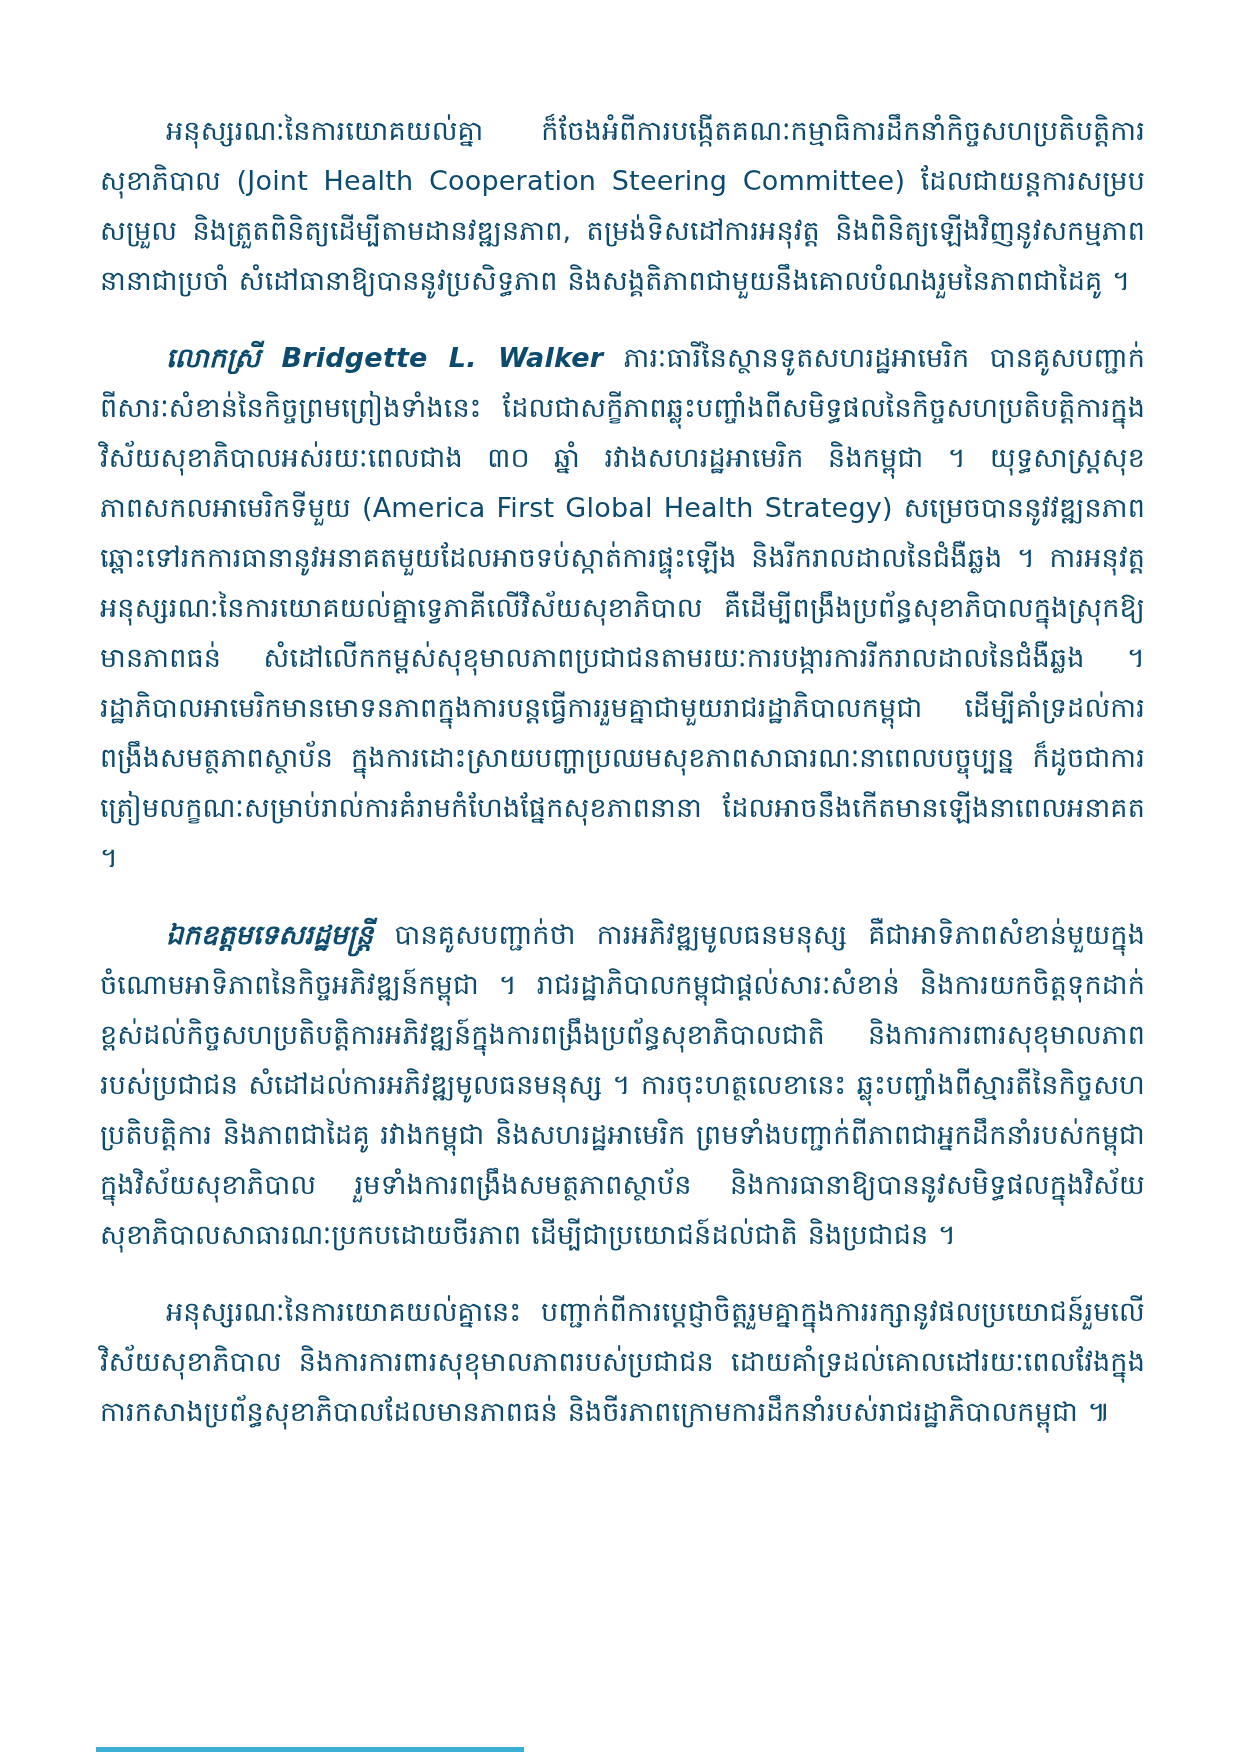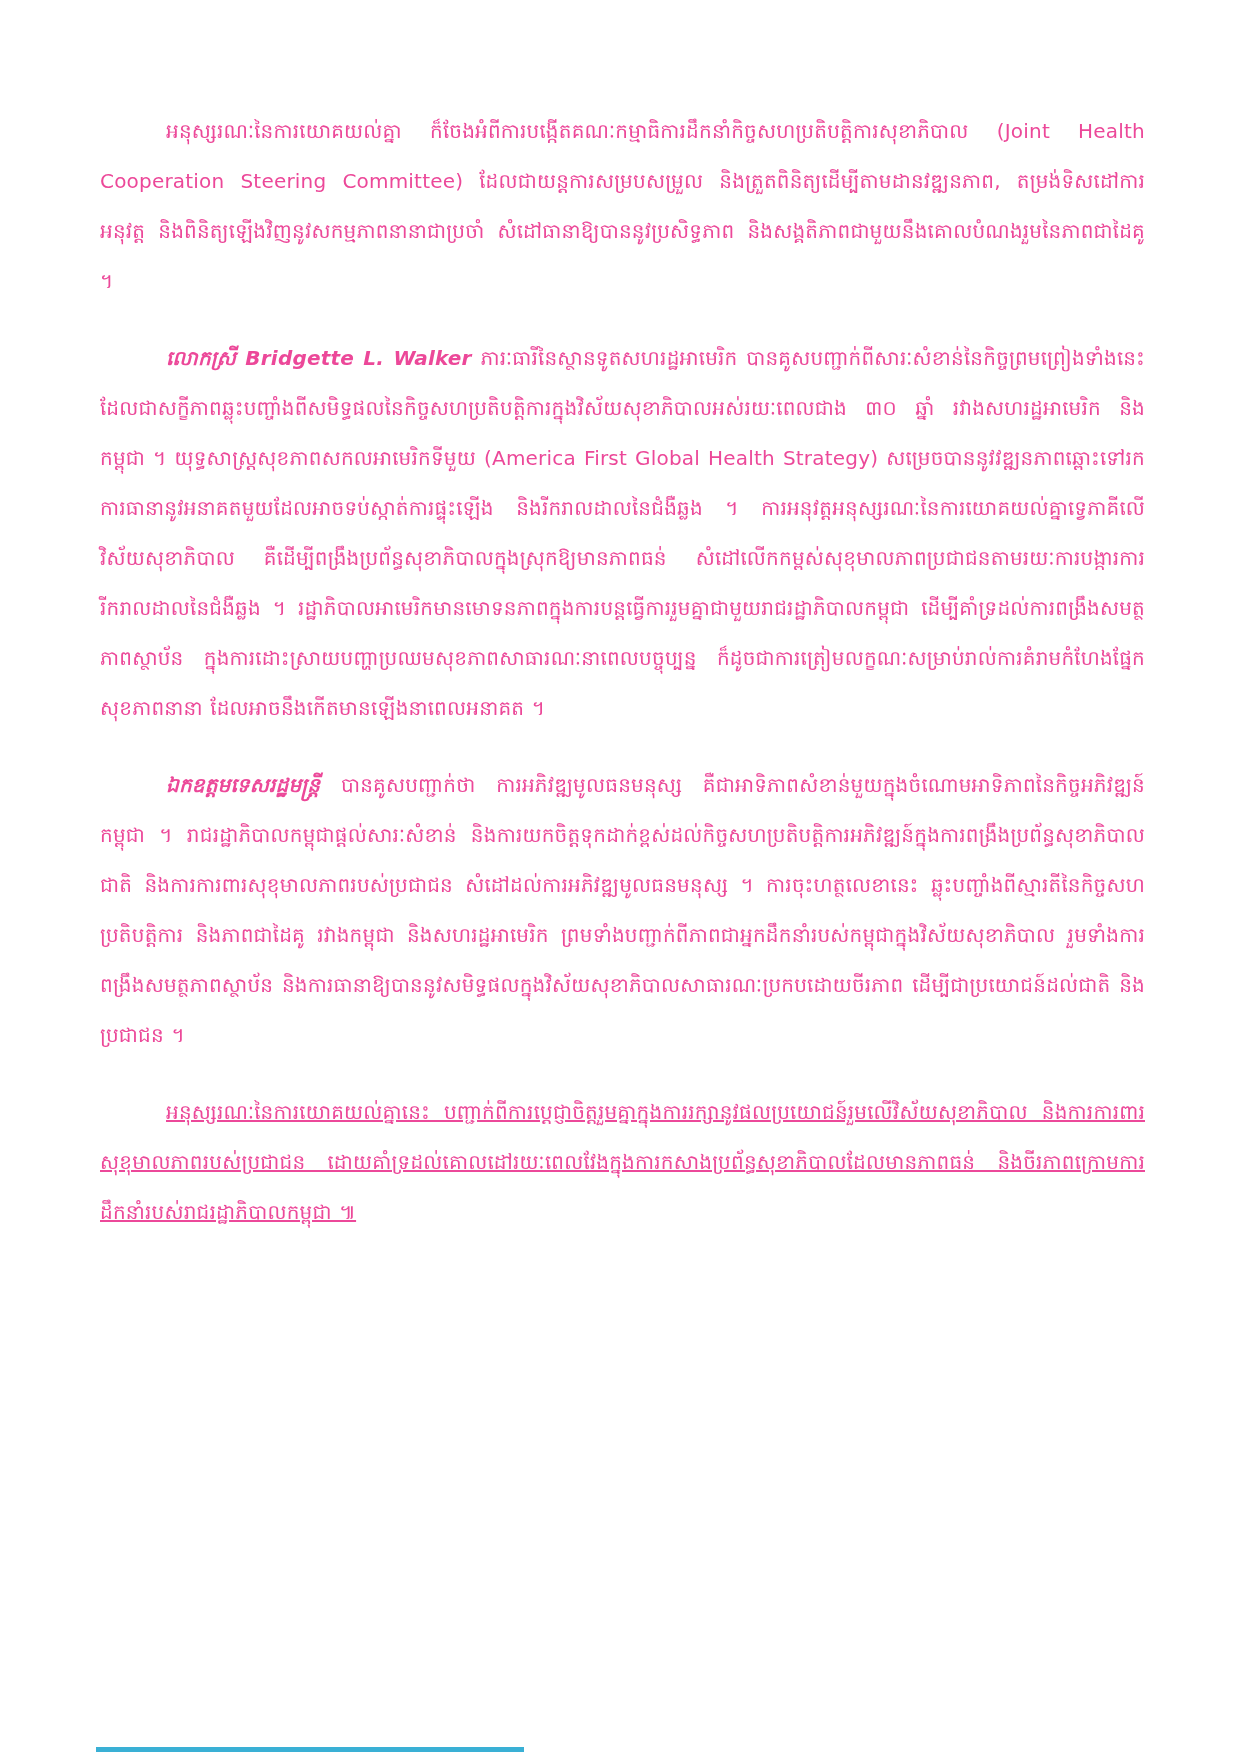--- a/index.html
+++ b/index.html
@@ -18,32 +18,31 @@
     position: absolute;
     inset: 0;
     box-sizing: border-box;
     padding: 106px 96px 0 100px;
     background: #ffffff;
   }
   .doc-body {
     width: 100%;
   }
   .para {
-    font-size: 20px;
+    font-size: 27px;
     line-height: 50px;
-    color: #ec4899;
+    color: #0c4a6e;
     text-align: justify;
     text-indent: 66px;
     margin: 0 0 27px 0;
     letter-spacing: 0.2px;
     word-spacing: 1px;
   }
   .para:last-child {
     margin-bottom: 0;
-    text-decoration: underline;
   }
   .run-bold {
     font-weight: 700;
     font-style: italic;
   }
   .accent-bar {
     position: absolute;
     left: 96px;
     top: 1747px;
     width: 428px;

